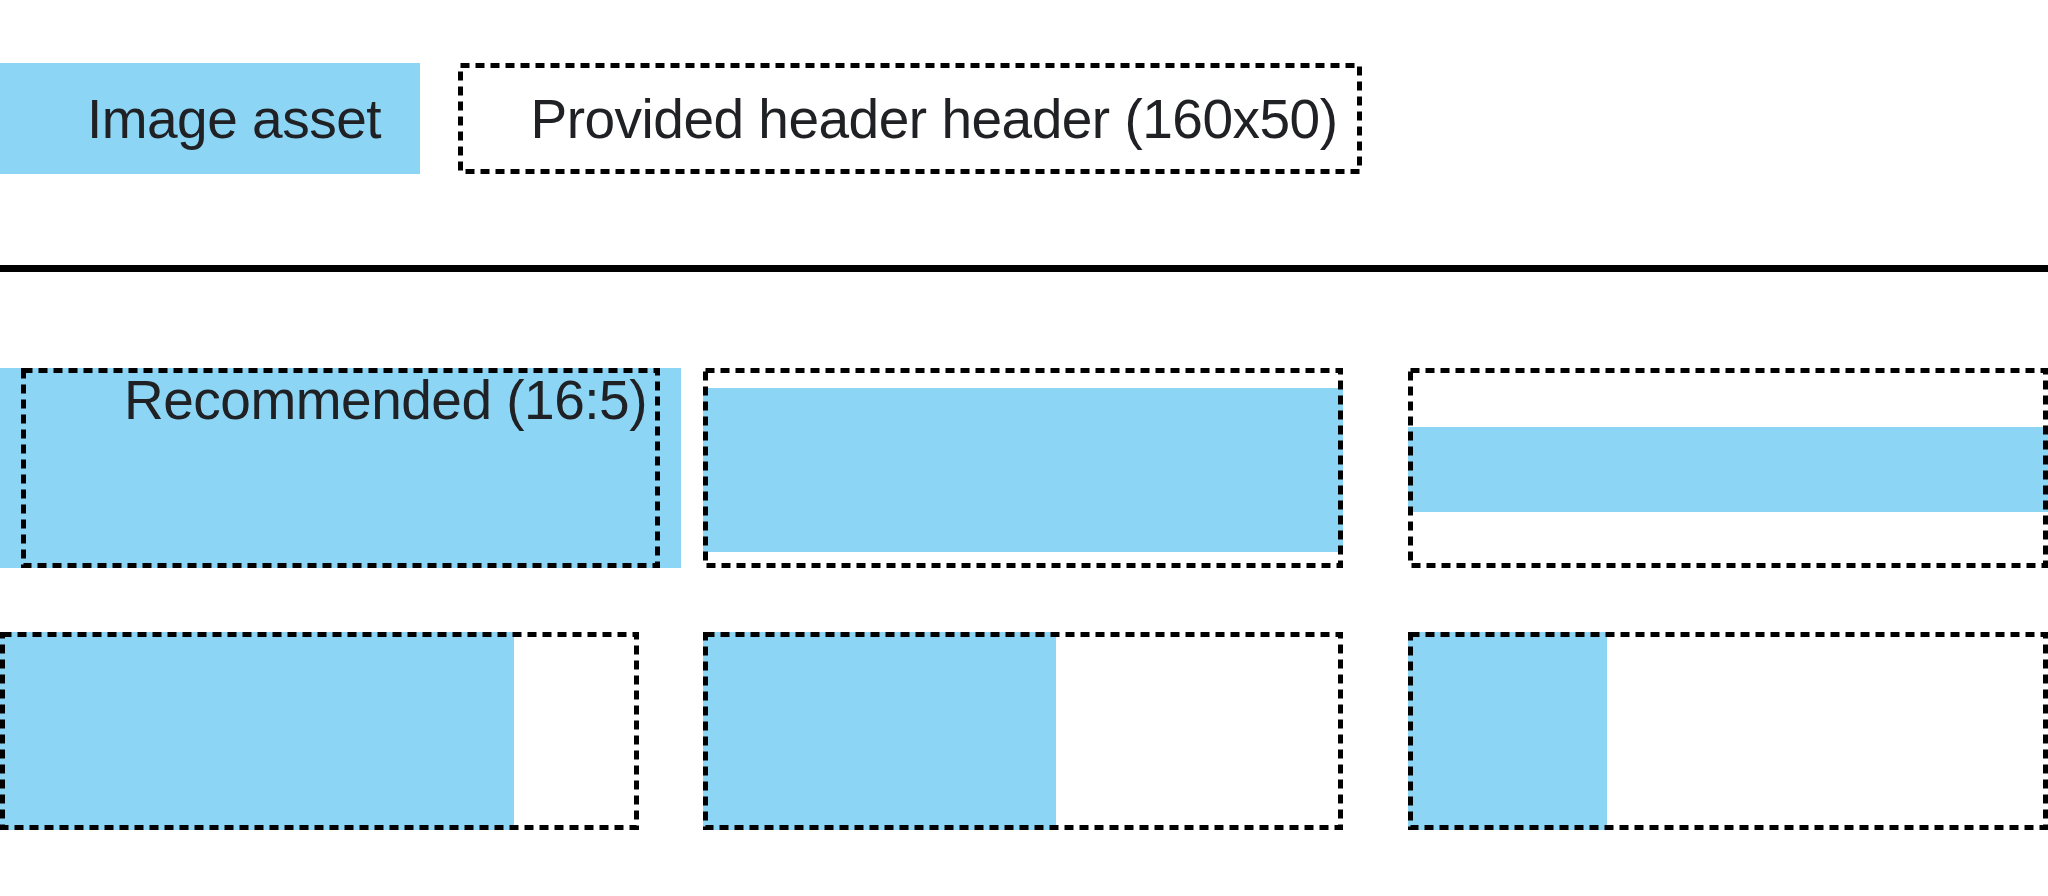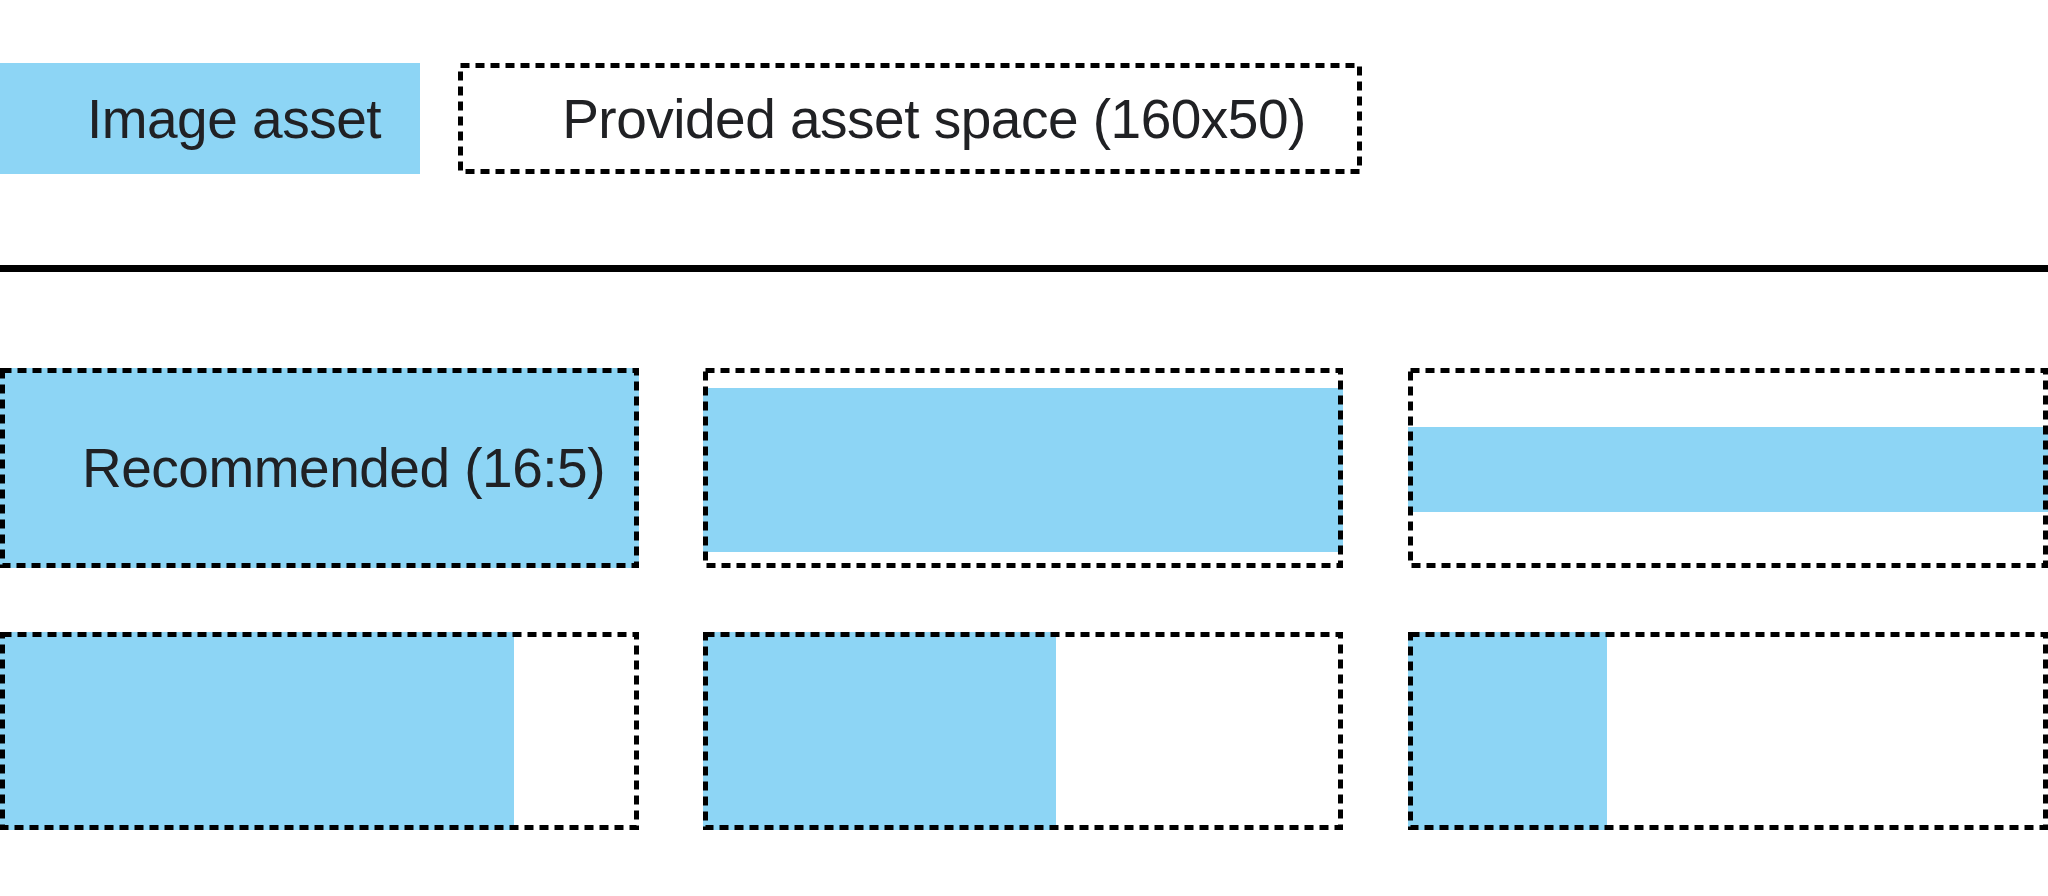--- a/index.html
+++ b/index.html
@@ -29,21 +29,21 @@
     display:flex;align-items:center;justify-content:center;
   }
   .divider{
     position:absolute;left:0;top:265px;width:2048px;height:7px;
     background:var(--outline,#000);
   }
   
   .box{position:absolute;}
   .dash-svg{position:absolute;left:0;top:0;width:100%;height:100%;display:block;pointer-events:none;}
   .fill{position:absolute;background:var(--blue,#8DD5F5);}
-  .center{display:flex;align-items:center;justify-content:center;}
+  .center{display:flex;align-items:flex-start;justify-content:center;padding-left:42px;}
 
   #boxA{left:0;top:368px;width:639px;height:200px;background:var(--blue,#8DD5F5);}
   #boxB{left:703px;top:368px;width:640px;height:200px;}
   #boxB .fill{left:0;right:0;top:20px;height:164px;}
   #boxC{left:1408px;top:368px;width:640px;height:200px;}
   #boxC .fill{left:0;right:0;top:59px;height:85px;}
   #boxD{left:0;top:632px;width:639px;height:198px;}
   #boxD .fill{left:0;top:0;bottom:0;width:514px;}
   #boxE{left:703px;top:632px;width:640px;height:198px;}
   #boxE .fill{left:0;top:0;bottom:0;width:353px;}
@@ -56,21 +56,21 @@
 <div class="canvas">
 
   <div class="swatch">
     <span class="label">Image asset</span>
   </div>
 
   <div class="legend-box">
     <svg class="dash-svg" viewBox="0 0 904 111">
       <rect x="2.5" y="2.5" width="899" height="106" fill="none" stroke="#000" stroke-width="5" stroke-dasharray="9 6"></rect>
     </svg>
-    <span class="label">Provided asset space (160x50)</span>
+    <span class="label">Provided header header (160x50)</span>
   </div>
 
   <div class="divider"></div>
 
   <div class="box center" id="boxA">
     <svg class="dash-svg" viewBox="0 0 639 200">
       <rect x="2.5" y="2.5" width="634" height="195" fill="none" stroke="#000" stroke-width="5" stroke-dasharray="9 6"></rect>
     </svg>
     <span class="label">Recommended (16:5)</span>
   </div>

